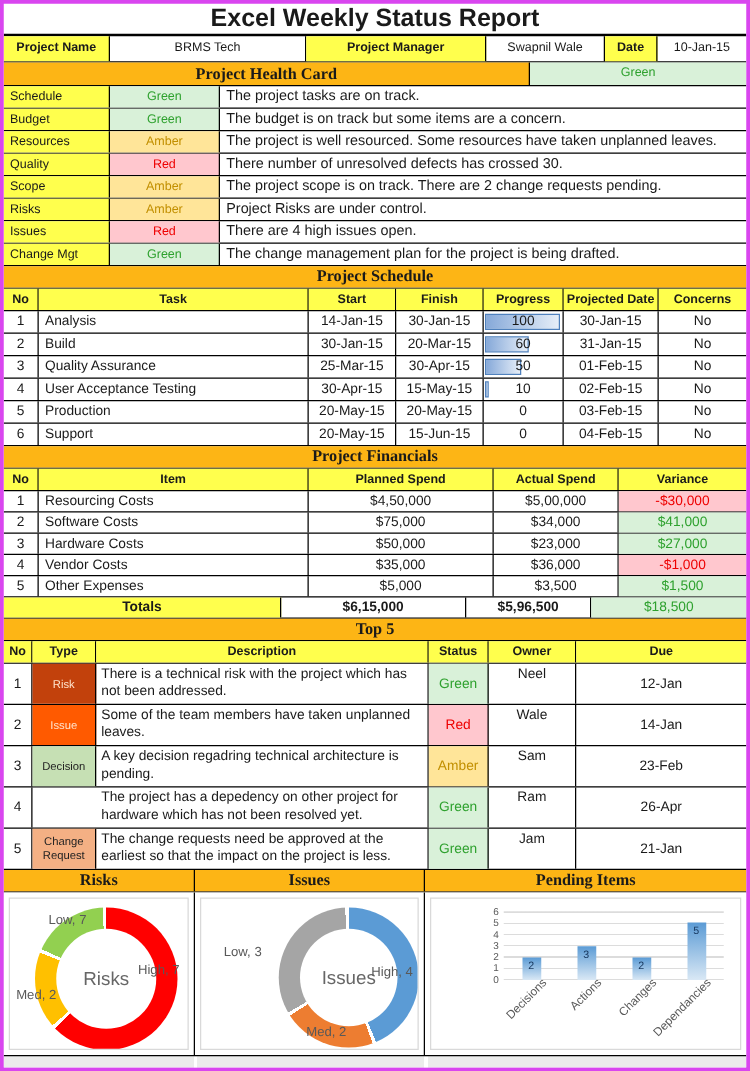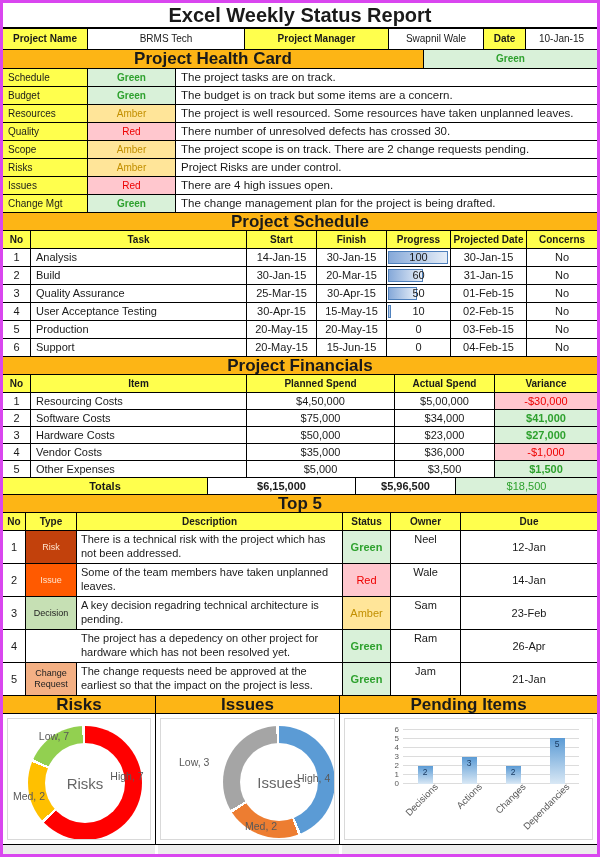--- a/index.html
+++ b/index.html
@@ -8,36 +8,36 @@
     width:600px;height:857px;border:3px solid #d946ef;background:#fff;
     font-family:"Liberation Sans",sans-serif;color:#1a1a1a;overflow:hidden;
   }
   .row{display:flex;border-bottom:1px solid #000;}
   .cell{border-right:1px solid #000;display:flex;align-items:center;justify-content:center;
         overflow:hidden;padding:0 2px;line-height:1.15;}
   .cell:last-child{border-right:none;flex:1;}
   .left{justify-content:flex-start;text-align:left;padding-left:5px;}
   .bold{font-weight:bold;}
   .yellow{background:var(--header-yellow,#FFFF4D);}
-  .band{background:var(--band,#FDB515);font-weight:bold;font-size:17px;}
+  .band{background:var(--band,#FDB515);font-weight:bold;font-size:13px;font-family:Liberation Serif, serif;}
   .title{height:26px;display:flex;align-items:center;justify-content:center;
          font-size:20px;font-weight:bold;border-bottom:2px solid #000;}
   
   .h21{height:21px;} .h19{height:19px;} .h18{height:18px;} .h17{height:17px;} .h33{height:33px;}
   
   .i0{width:85px;} .i1{width:157px;} .i2{width:144px;} .i3{width:95px;} .i4{width:42px;}
   .hc0{width:85px;} .hc1{width:88px;}
   .s0{width:28px;} .s1{width:216px;} .s2{width:70px;} .s3{width:70px;} .s4{width:64px;} .s5{width:76px;}
   .f0{width:28px;} .f1{width:216px;} .f2{width:148px;} .f3{width:100px;}
   .t0{width:23px;} .t1{width:51px;} .t2{width:266px;} .t3{width:48px;} .t4{width:70px;}
-  .fin-label{width:205px;}
+  .fin-label{width:222px;}
   .fs11{font-size:11px;} .fs12{font-size:10px;}
   .cmt{font-size:11.5px;}
   
-  .st-green{background:var(--status-green-bg,#D9F1D9);color:var(--status-green-fg,#2EA12E);font-weight:bold;}
+  .st-green{background:var(--status-green-bg,#D9F1D9);color:var(--status-green-fg,#2EA12E);}
   .st-amber{background:var(--status-amber-bg,#FFE599);color:var(--status-amber-fg,#C28F00);}
   .st-red{background:var(--status-red-bg,#FFC7CE);color:var(--status-red-fg,#EE0000);}
   
   .pcell{position:relative;}
   .pbar{position:absolute;left:1px;top:2px;bottom:2px;border:1px solid #4f81bd;
         background:linear-gradient(90deg,#86a9d9 0%,#e6eef8 100%);}
   .pnum{position:relative;z-index:1;}
   .desc{font-size:11px;line-height:1.25;padding:1px 4px;text-align:left;
         justify-content:flex-start;align-items:center;display:flex;}
   .type-cell{font-size:9px;text-align:center;line-height:1.2;}

